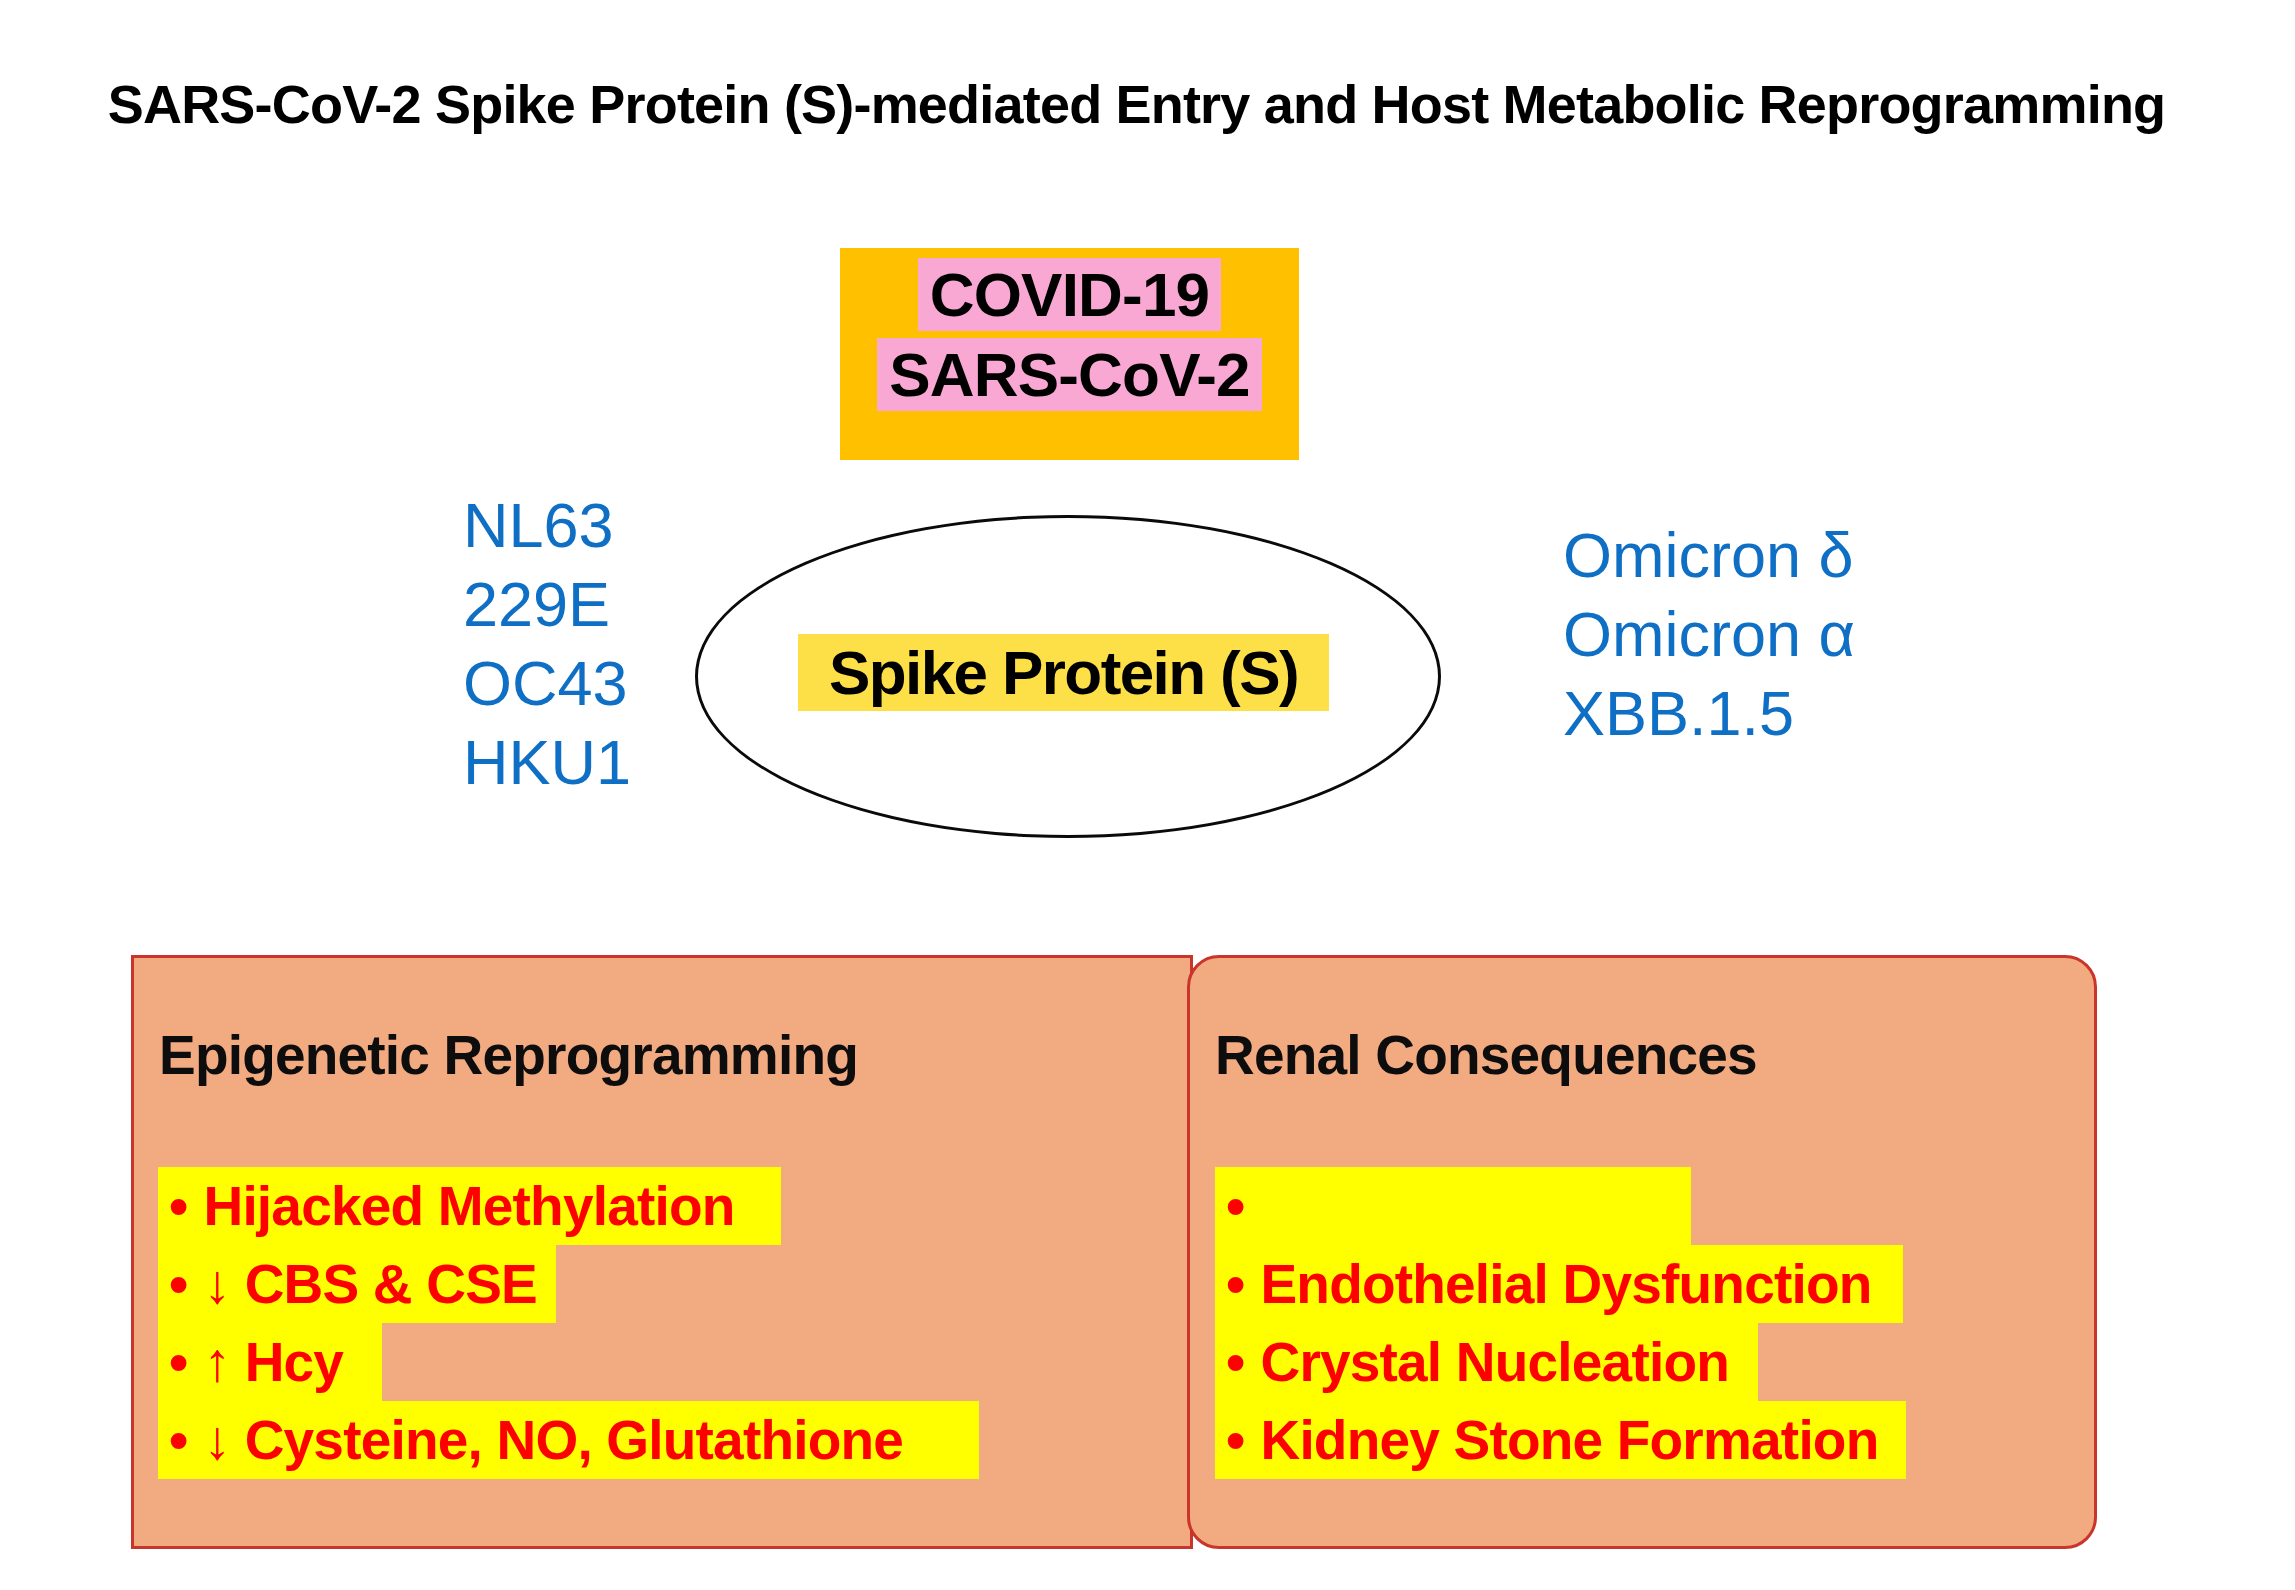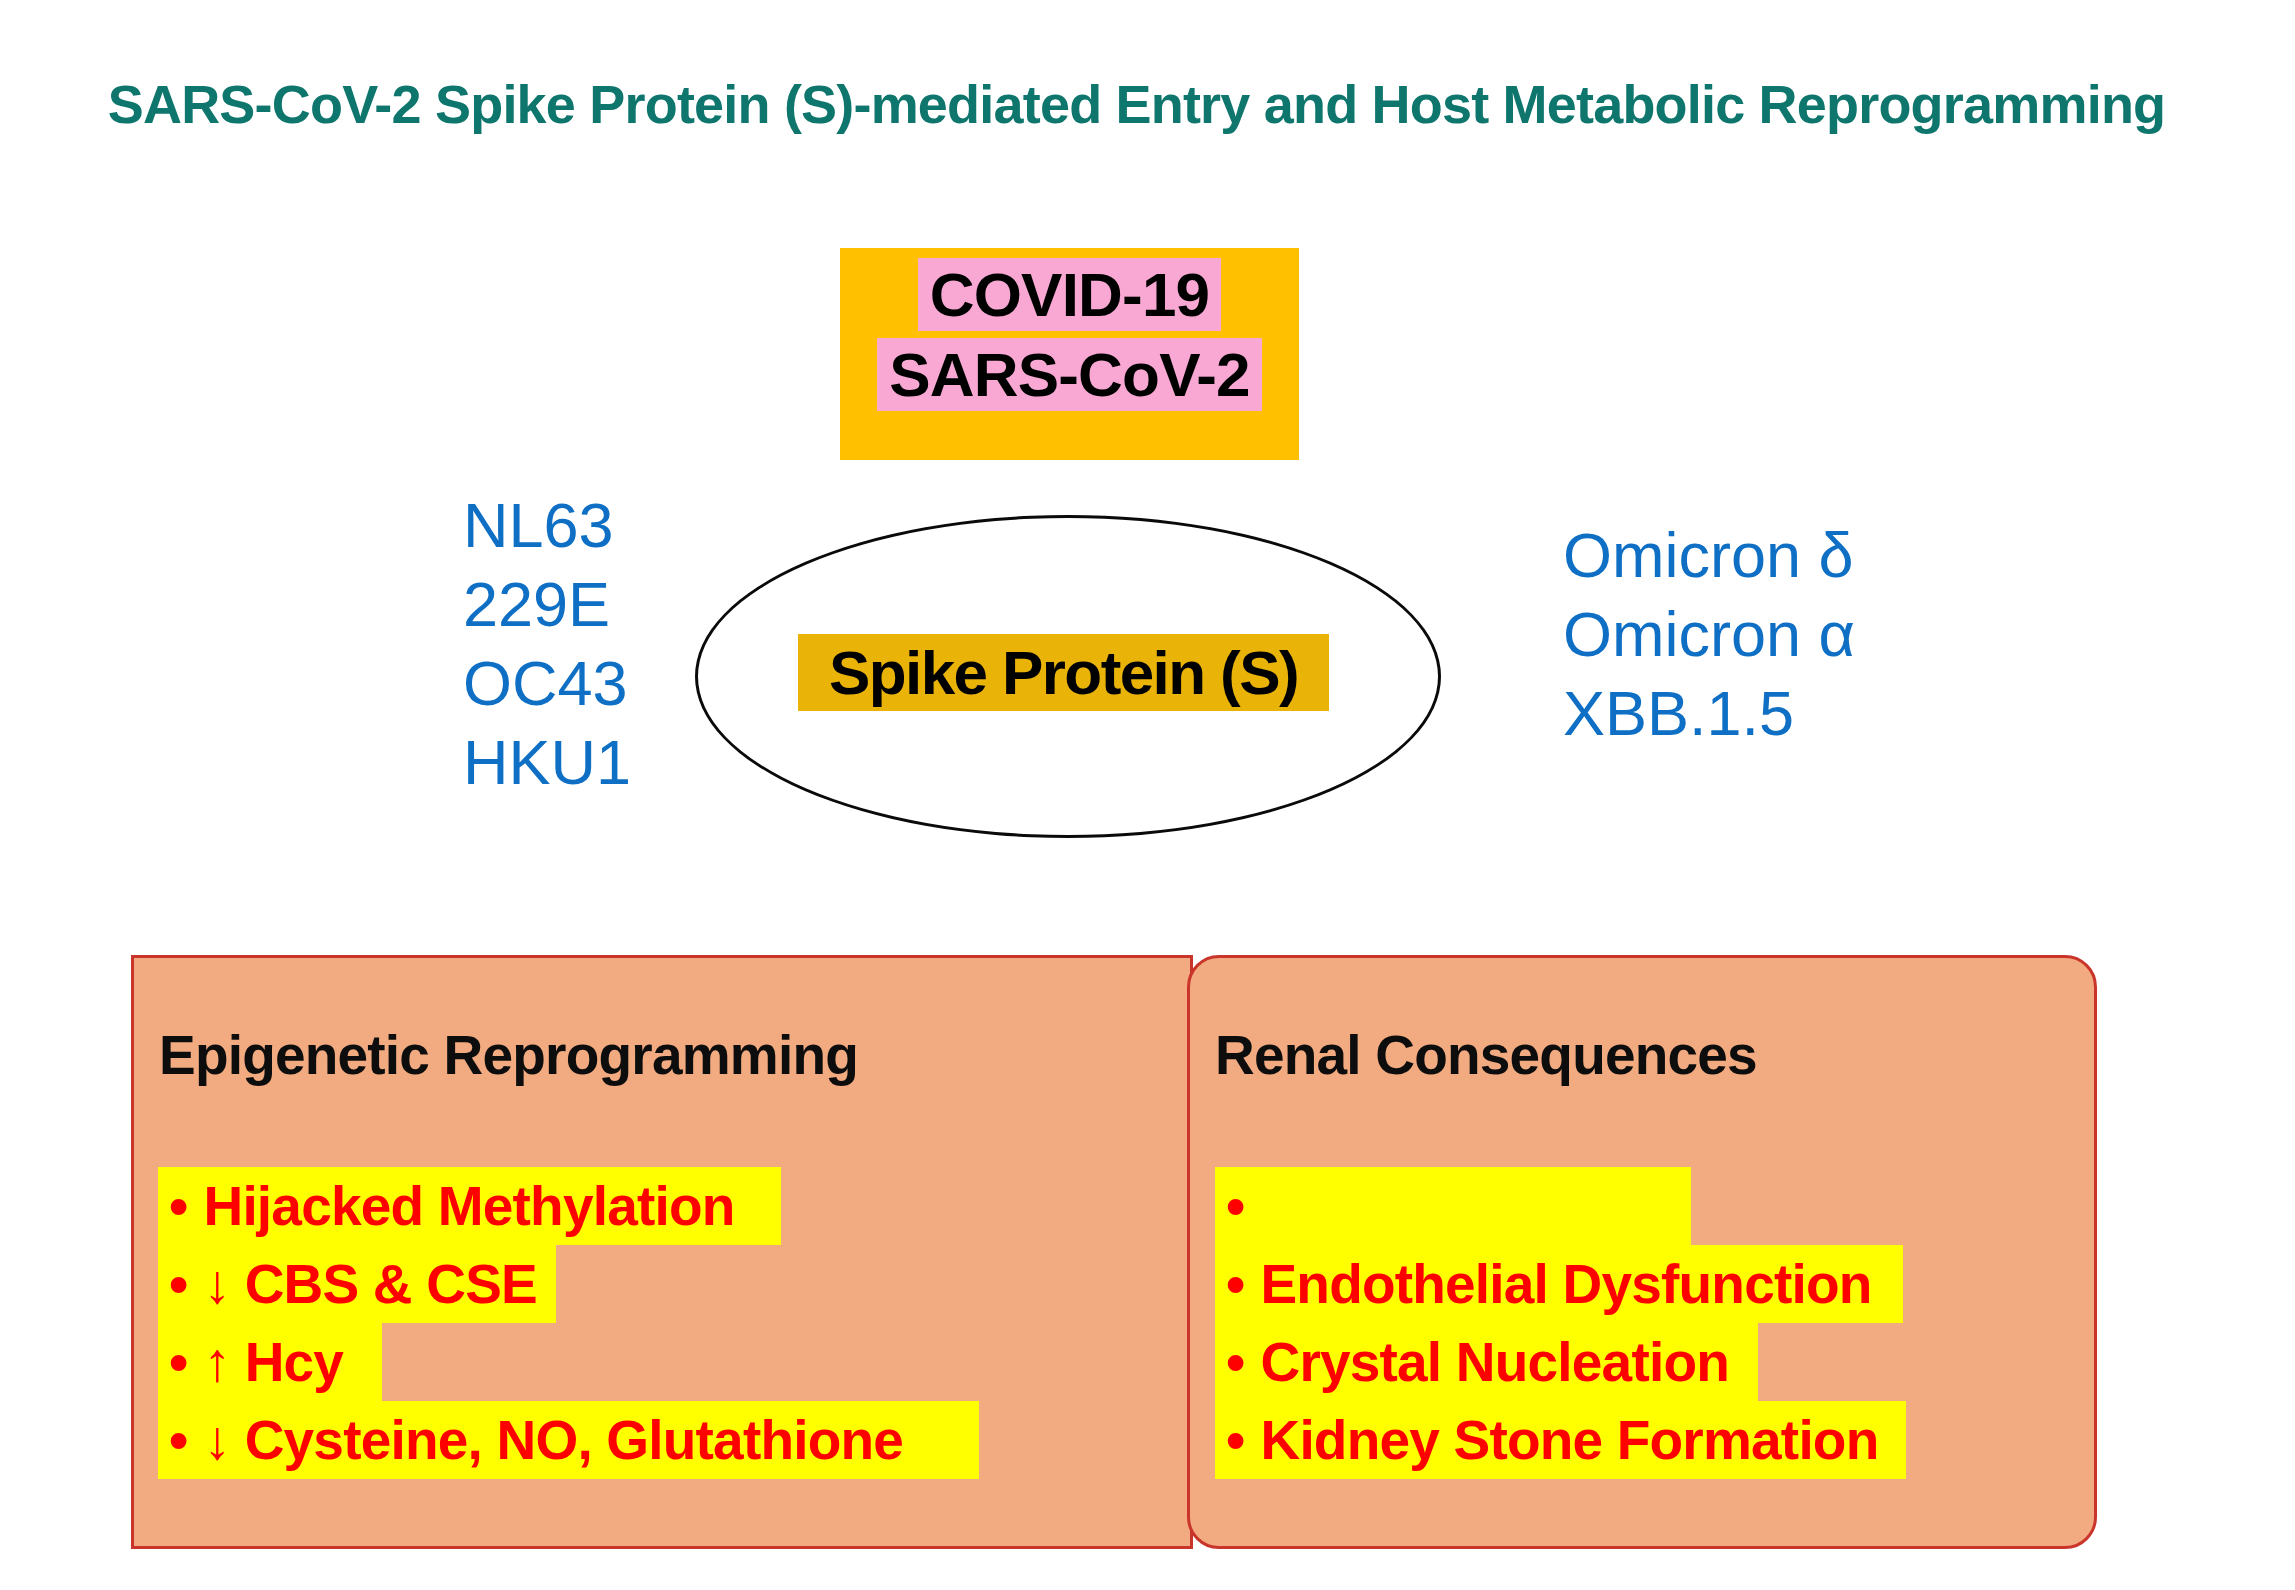--- a/index.html
+++ b/index.html
@@ -2,36 +2,36 @@
 <html style="font-size:12.7px"><head>
 <meta charset="utf-8">
 <style>
   html,body{margin:0;padding:0;background:#fff;}
   .canvas{
     position:relative;width:2295px;height:1591px;background:#ffffff;overflow:hidden;
     font-family:"Liberation Sans","DejaVu Sans",sans-serif;
   }
   .slide-title{
     position:absolute;left:0;top:73px;width:2273px;text-align:center;
-    font-size:54px;font-weight:bold;letter-spacing:-0.8px;color:#0f766e;white-space:nowrap;
+    font-size:54px;font-weight:bold;letter-spacing:-0.8px;color:#000000;white-space:nowrap;
   }
   .virus-box{
     position:absolute;left:840px;top:248px;width:459px;height:212px;background:#FFC000;
     display:flex;flex-direction:column;align-items:center;padding-top:10.3px;box-sizing:border-box;gap:7.1px;
   }
   .hl-red{
     background:#f9a8d4;color:#000;font-weight:bold;font-size:62px;line-height:73px;
     padding:0 12px;white-space:nowrap;letter-spacing:-0.8px;
   }
   .ellipse{
     position:absolute;left:695px;top:515px;width:740px;height:317px;
     border:3.2px solid #0a0a0a;border-radius:50%;background:transparent;
   }
   .spike-box{
-    position:absolute;left:798px;top:634px;width:531px;height:77px;background:#eab308;
+    position:absolute;left:798px;top:634px;width:531px;height:77px;background:#fde047;
     display:flex;align-items:center;justify-content:center;
     font-size:62px;font-weight:bold;color:#000;letter-spacing:-1.6px;white-space:nowrap;
   }
   .variants{
     position:absolute;color:#0E6FC5;font-weight:normal;font-size:63px;line-height:79px;
     letter-spacing:0;white-space:nowrap;
   }
   .variants.left{left:463px;top:486px;}
   .variants.right{left:1515px;top:516px;margin-left:48px;}
   .panel{

